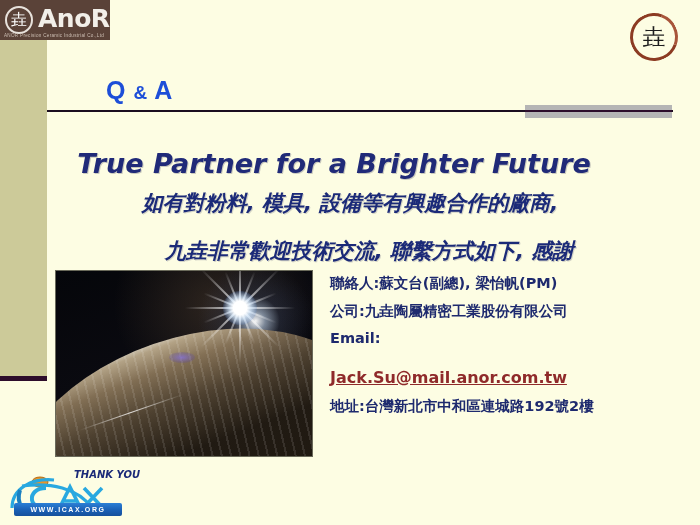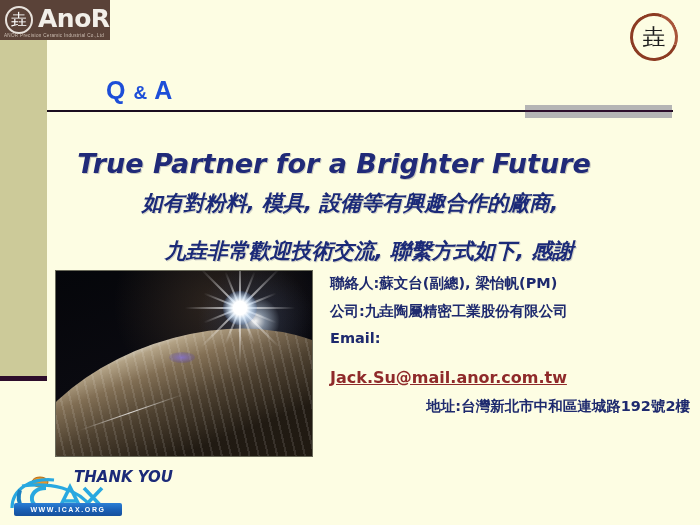--- a/index.html
+++ b/index.html
@@ -182,38 +182,38 @@
   }
   .contact .row {
     color:#1e2a6e; font-size:14.5px; font-weight:bold;
     line-height:1; margin-bottom:13px; white-space:nowrap;
   }
   .contact .row.email-label { margin-bottom:24px; }
   .contact a.mail {
     color:#8f2a2a; text-decoration:underline; font-weight:bold;
     font-size:16px; display:inline-block;
   }
-  .contact .row.addr { margin-bottom:0;text-align:right; }
+  .contact .row.addr { margin-bottom:0; }
 
   
   .icax {
     position:absolute; left:6px; top:474px; width:120px; height:48px;
   }
   .icax svg { display:block; }
   .icax-banner {
     position:absolute; left:8px; top:29px; width:108px; height:13px;
     background:linear-gradient(180deg,#2b7fd6 0%, #1a5fb4 55%, #15509c 100%);
     border-radius:2px;
     color:#ffffff; font-size:7px; font-weight:bold;
     letter-spacing:1.6px; text-align:center; line-height:13px;
   }
   .thank-you {
     position:absolute; left:74px; top:470px;
     color:#1b2a78; font-weight:bold; font-style:italic;
-    font-size:15px; line-height:1;
+    font-size:10px; line-height:1;
     font-family:"DejaVu Sans", sans-serif;
   }
 </style>
 </head>
 <body>
 
 <div id="slide">
 
   <div class="olive-band"></div>
   <div class="olive-band-bar"></div>

